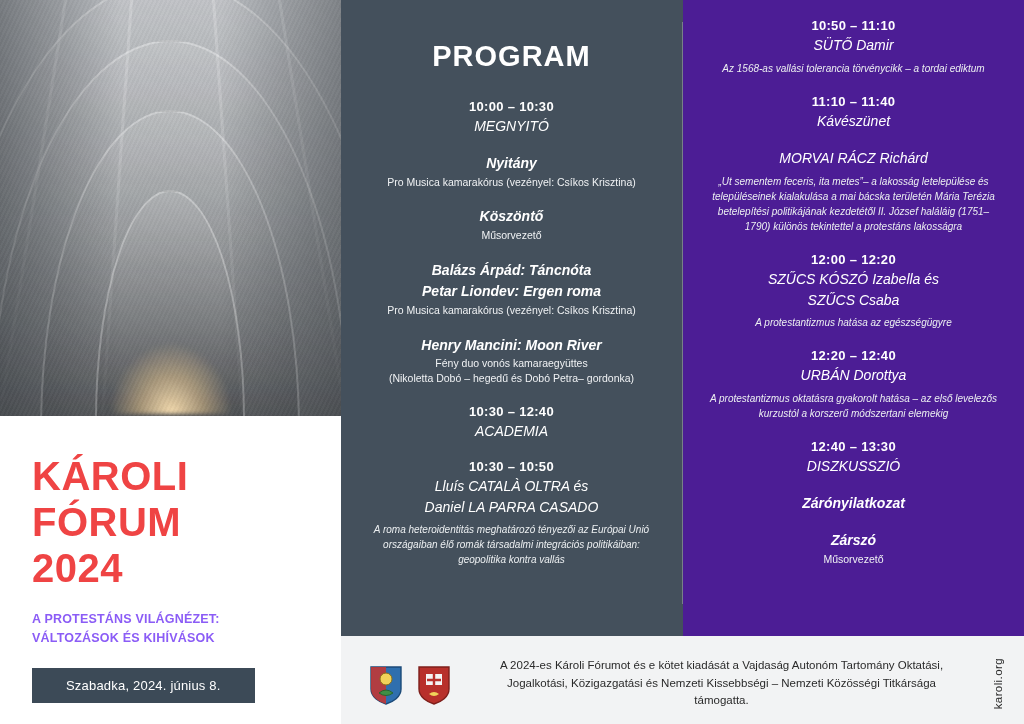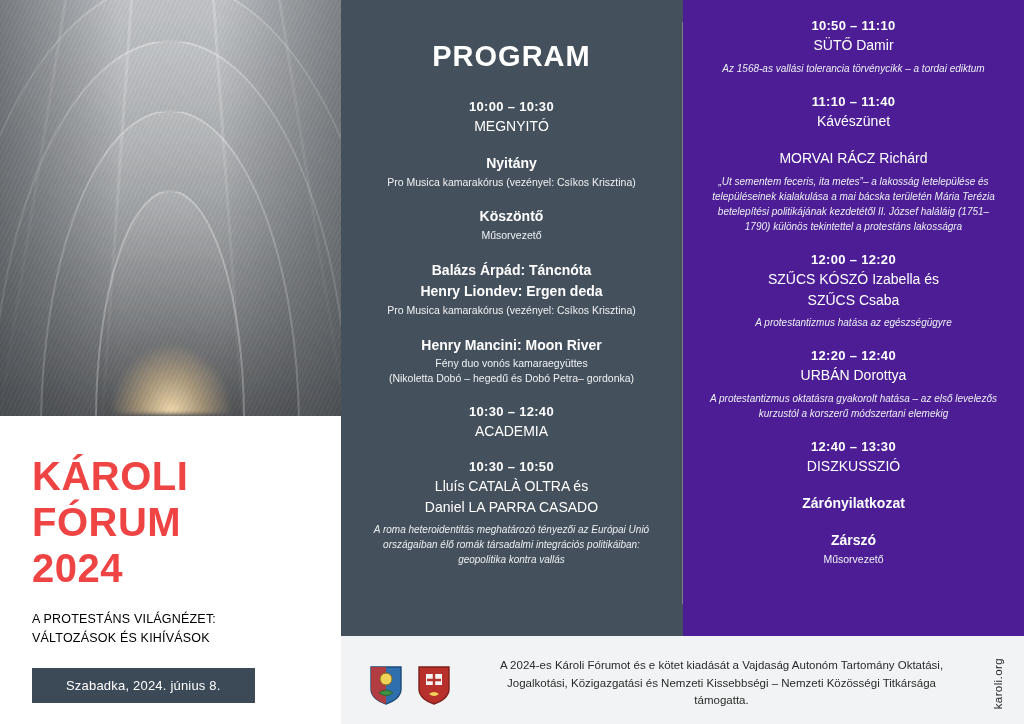--- a/index.html
+++ b/index.html
@@ -86,22 +86,22 @@
   .title-line {
     font-size: 40px;
     letter-spacing: 0.5px;
     font-weight: bold;
     display: block;
     margin-bottom: 6px;
   }
   .subtitle {
     margin-top: 22px;
     font-size: 12.5px;
-    font-weight: normal;
-    color: #000000;
+    font-weight: bold;
+    color: #8b5cf6;
     line-height: 1.5;
     letter-spacing: .2px;
   }
   .date-badge {
     margin-top: 20px;
     display: inline-block;
     background: #3c4a57;
     color: #ffffff;
     font-size: 13px;
     padding: 10px 34px;
@@ -150,20 +150,21 @@
   .time {
     font-size: 13px;
     font-weight: bold;
     letter-spacing: .3px;
     margin-bottom: 3px;
   }
   .head {
     font-size: 14px;
     margin-bottom: 2px;
     line-height: 1.35;
+    font-style: italic;
   }
   .head.b { font-weight: bold; }
   .sub {
     font-size: 10.5px;
     line-height: 1.4;
     color: #f0f2f4;
   }
   .desc {
     font-size: 10px;
     font-style: italic;
@@ -253,21 +254,21 @@
           <div class="blk">
             <div class="head b">Nyitány</div>
             <div class="sub">Pro Musica kamarakórus (vezényel: Csíkos Krisztina)</div>
           </div>
           <div class="blk">
             <div class="head b">Köszöntő</div>
             <div class="sub">Műsorvezető</div>
           </div>
           <div class="blk">
             <div class="head b">Balázs Árpád: Táncnóta</div>
-            <div class="head b">Henry Liondev: Ergen deda</div>
+            <div class="head b">Petar Liondev: Ergen roma</div>
             <div class="sub">Pro Musica kamarakórus (vezényel: Csíkos Krisztina)</div>
           </div>
           <div class="blk">
             <div class="head b">Henry Mancini: Moon River</div>
             <div class="sub">Fény duo vonós kamaraegyüttes</div>
             <div class="sub">(Nikoletta Dobó – hegedű és Dobó Petra– gordonka)</div>
           </div>
           <div class="blk">
             <div class="time">10:30 – 12:40</div>
             <div class="head">ACADEMIA</div>

